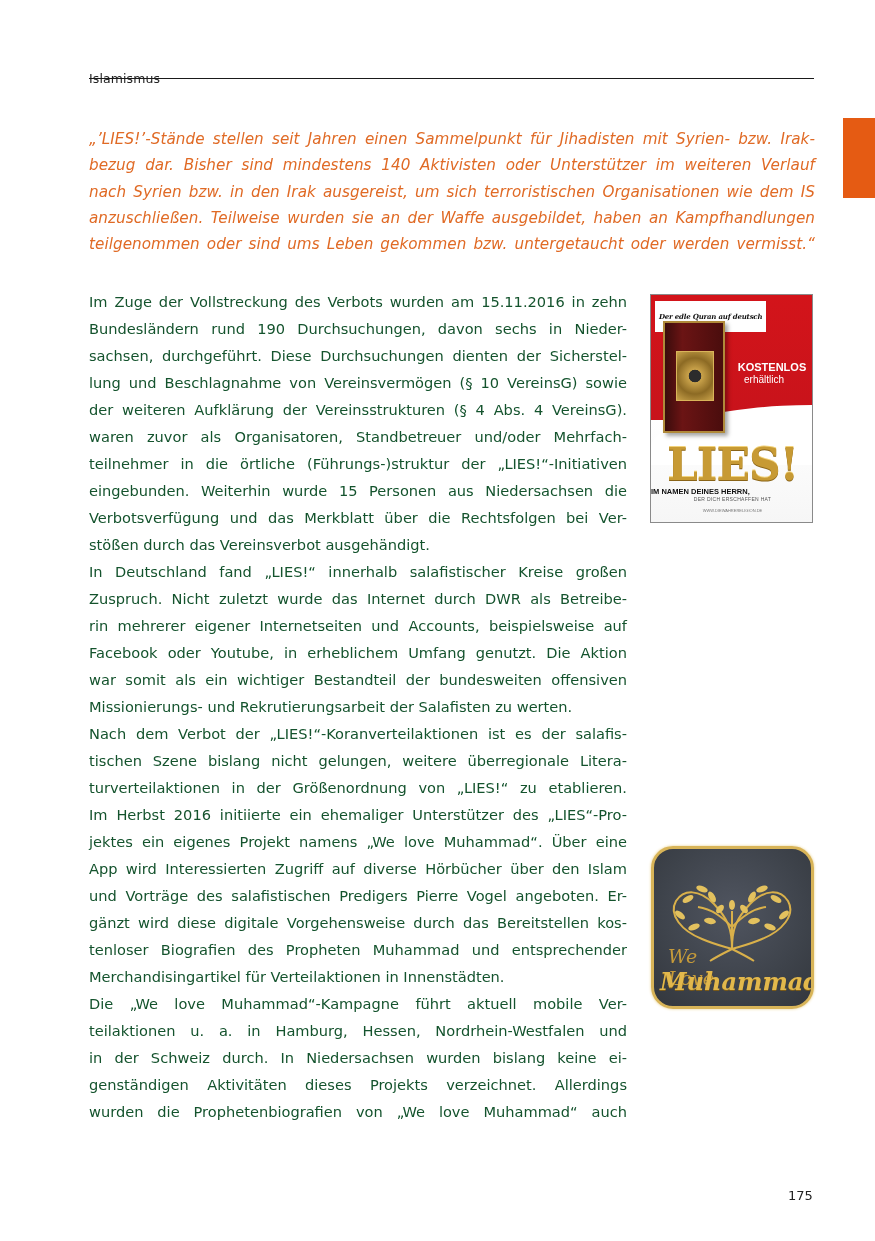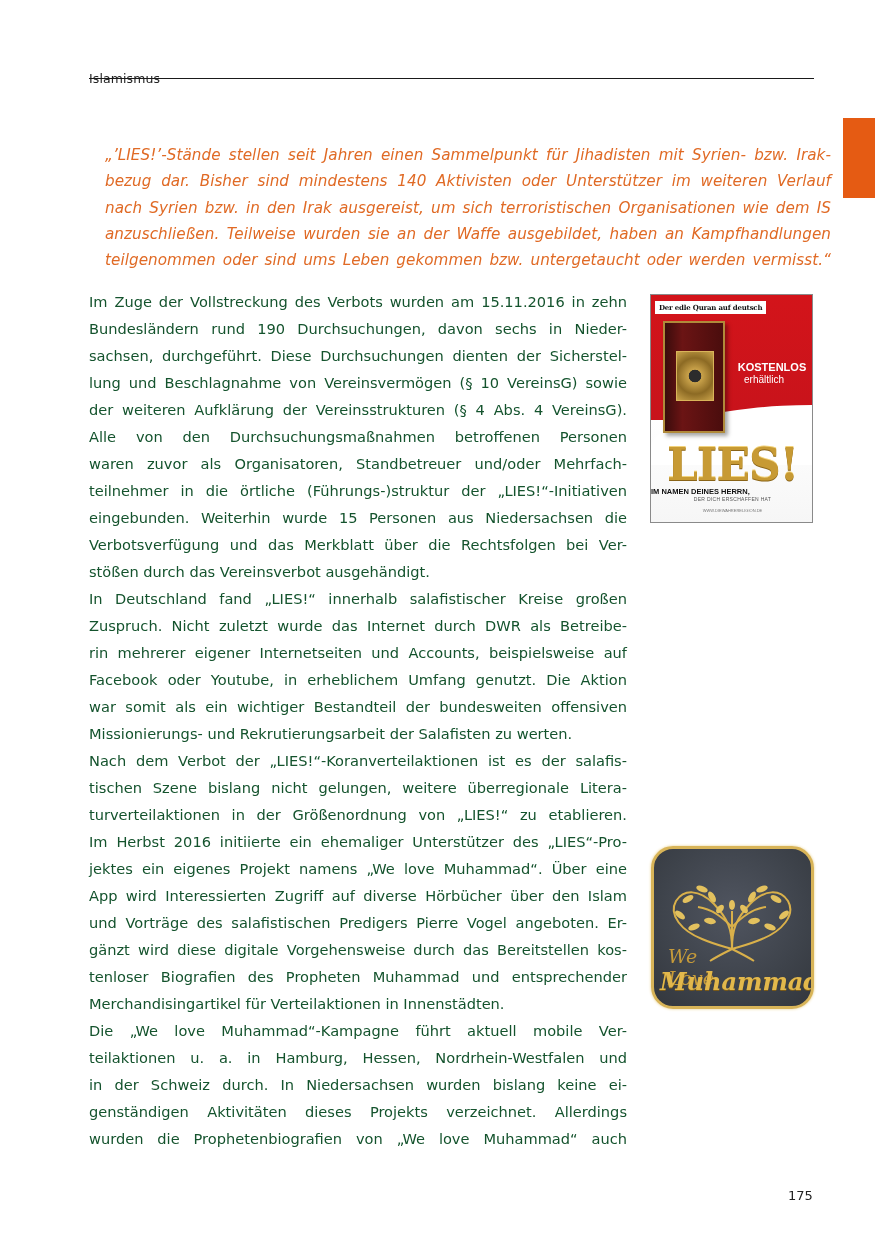--- a/index.html
+++ b/index.html
@@ -48,21 +48,21 @@
     border: 1px solid #8a8a8a; box-sizing: border-box; overflow: hidden;
     background: linear-gradient(180deg, #d3141a 0%, #c8131b 55%, #ffffff 55%, #f6f6f6 100%);
   }
   .book-figure .red-wave {
     position: absolute; left: 0; top: 110px; width: 163px; height: 60px;
     background: #ffffff; border-top-left-radius: 100% 70%;
   }
   .book-figure .tagline {
     position: absolute; left: 4px; top: 6px; background: #fff; color: #111;
     font-family: "DejaVu Serif", serif; font-size: 7px; font-weight: bold;
-    padding: 2px 4px; letter-spacing: -0.2px;
+    padding: 11px 4px; letter-spacing: -0.2px; font-style: italic;
   }
   .book-figure .quran-book {
     position: absolute; left: 12px; top: 26px; width: 62px; height: 112px;
     background: linear-gradient(90deg, #3a0c0c 0%, #6b1414 30%, #4a0d0d 100%);
     border: 2px solid #b08a3a; box-sizing: border-box;
     box-shadow: 3px 3px 4px rgba(0,0,0,0.35);
   }
   .book-figure .quran-book .ornament {
     position: absolute; left: 11px; top: 28px; width: 36px; height: 48px;
     background: radial-gradient(circle, #2c2c2c 20%, #c9a24a 22%, #8c6a24 60%, #c9a24a 100%);
@@ -119,35 +119,34 @@
     text-shadow: 0 1px 0 #7a5a18;
   }
 </style>
 </head>
 <body>
 
 <div class="running-header">Islamismus</div>
 <div class="header-rule"></div>
 <div class="side-tab"></div>
 
-<blockquote class="quote" style="margin:16px;">
+<blockquote class="quote" style="margin:0;">
   <span class="line">„’LIES!’-Stände stellen seit Jahren einen Sammelpunkt für Jihadisten mit Syrien- bzw. Irak-</span>
   <span class="line">bezug dar. Bisher sind mindestens 140 Aktivisten oder Unterstützer im weiteren Verlauf</span>
   <span class="line">nach Syrien bzw. in den Irak ausgereist, um sich terroristischen Organisationen wie dem IS</span>
   <span class="line">anzuschließen. Teilweise wurden sie an der Waffe ausgebildet, haben an Kampfhandlungen</span>
   <span class="line">teilgenommen oder sind ums Leben gekommen bzw. untergetaucht oder werden vermisst.“</span>
 </blockquote>
 
 <div class="body-text">
   <span class="line">Im Zuge der Vollstreckung des Verbots wurden am 15.11.2016 in zehn</span>
   <span class="line">Bundesländern rund 190 Durchsuchungen, davon sechs in Nieder-</span>
   <span class="line">sachsen, durchgeführt. Diese Durchsuchungen dienten der Sicherstel-</span>
   <span class="line">lung und Beschlagnahme von Vereinsvermögen (§ 10 VereinsG) sowie</span>
   <span class="line">der weiteren Aufklärung der Vereinsstrukturen (§ 4 Abs. 4 VereinsG).</span>
-  <span class="line">Alle von den Durchsuchungsmaßnahmen betroffenen Personen</span>
   <span class="line">waren zuvor als Organisatoren, Standbetreuer und/oder Mehrfach-</span>
   <span class="line">teilnehmer in die örtliche (Führungs-)struktur der „LIES!“-Initiativen</span>
   <span class="line">eingebunden. Weiterhin wurde 15 Personen aus Niedersachsen die</span>
   <span class="line">Verbotsverfügung und das Merkblatt über die Rechtsfolgen bei Ver-</span>
   <span class="line end">stößen durch das Vereinsverbot ausgehändigt.</span>
   <span class="line">In Deutschland fand „LIES!“ innerhalb salafistischer Kreise großen</span>
   <span class="line">Zuspruch. Nicht zuletzt wurde das Internet durch DWR als Betreibe-</span>
   <span class="line">rin mehrerer eigener Internetseiten und Accounts, beispielsweise auf</span>
   <span class="line">Facebook oder Youtube, in erheblichem Umfang genutzt. Die Aktion</span>
   <span class="line">war somit als ein wichtiger Bestandteil der bundesweiten offensiven</span>

